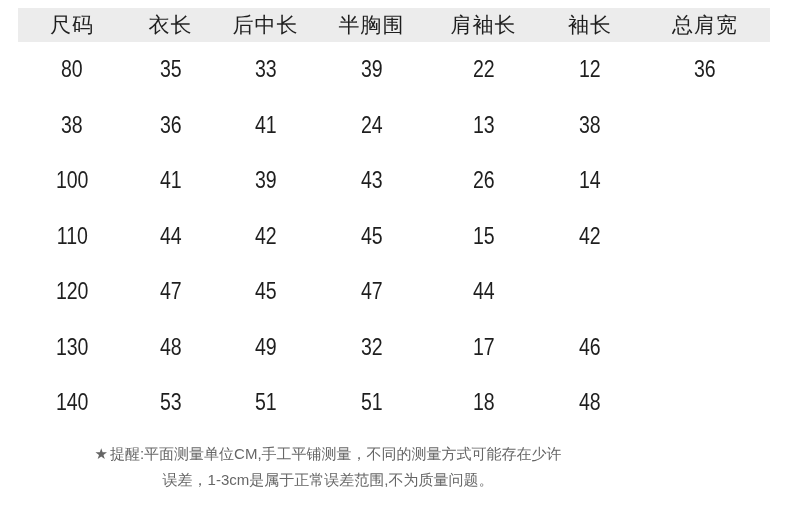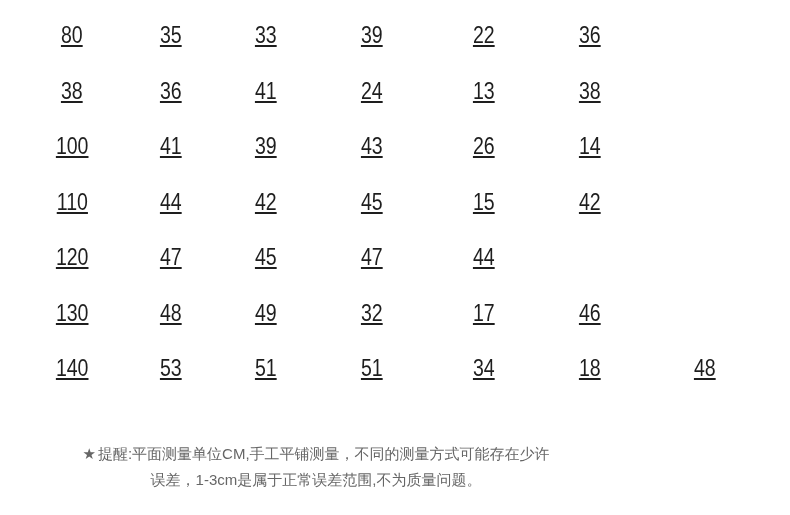--- a/index.html
+++ b/index.html
@@ -40,65 +40,76 @@
     white-space: nowrap;
   }
   .cell.th {
     font-size: 21px;
     color: var(--text-color, #1e1e1e);
     letter-spacing: 1px;
   }
   .cell.td {
     font-size: 23px;
     color: var(--text-color, #1e1e1e);
-    text-decoration: underline;
   }
   .cell.td > span {
     display: inline-block;
     transform: scaleX(0.85);
   }
   .note {
     position: absolute;
-    left: 0;
+    left: 12px;
     top: 441px;
     width: 632px;
     text-align: center;
     font-size: 15px;
     line-height: 26px;
     color: var(--note-color, #666666);
   }
   .note .star {
     margin-right: 2px;
   }
 </style>
 </head>
 <body>
 
 <div class="page">
 
   <div class="size-table">
 
+    <div class="trow header-row">
+      <div class="cell th">尺码</div>
+      <div class="cell th">衣长</div>
+      <div class="cell th">后中长</div>
+      <div class="cell th">半胸围</div>
+      <div class="cell th">肩袖长</div>
+      <div class="cell th">袖长</div>
+      <div class="cell th">总肩宽</div>
+    </div>
 
     <div class="trow data-row">
       <div class="cell td">
           <span>80</span>
         </div>
       <div class="cell td">
           <span>35</span>
         </div>
       <div class="cell td">
           <span>33</span>
         </div>
       <div class="cell td">
           <span>39</span>
         </div>
       <div class="cell td">
           <span>22</span>
         </div>
       <div class="cell td">
+          <span>12</span>
+        </div>
+      <div class="cell td">
           <span>36</span>
         </div>
     </div>
 
     <div class="trow data-row">
       <div class="cell td">
           <span>38</span>
         </div>
       <div class="cell td">
           <span>36</span>
@@ -203,23 +214,20 @@
           <span>140</span>
         </div>
       <div class="cell td">
           <span>53</span>
         </div>
       <div class="cell td">
           <span>51</span>
         </div>
       <div class="cell td">
           <span>51</span>
-        </div>
-      <div class="cell td">
-          <span>34</span>
         </div>
       <div class="cell td">
           <span>18</span>
         </div>
       <div class="cell td">
           <span>48</span>
         </div>
     </div>
 
   </div>

